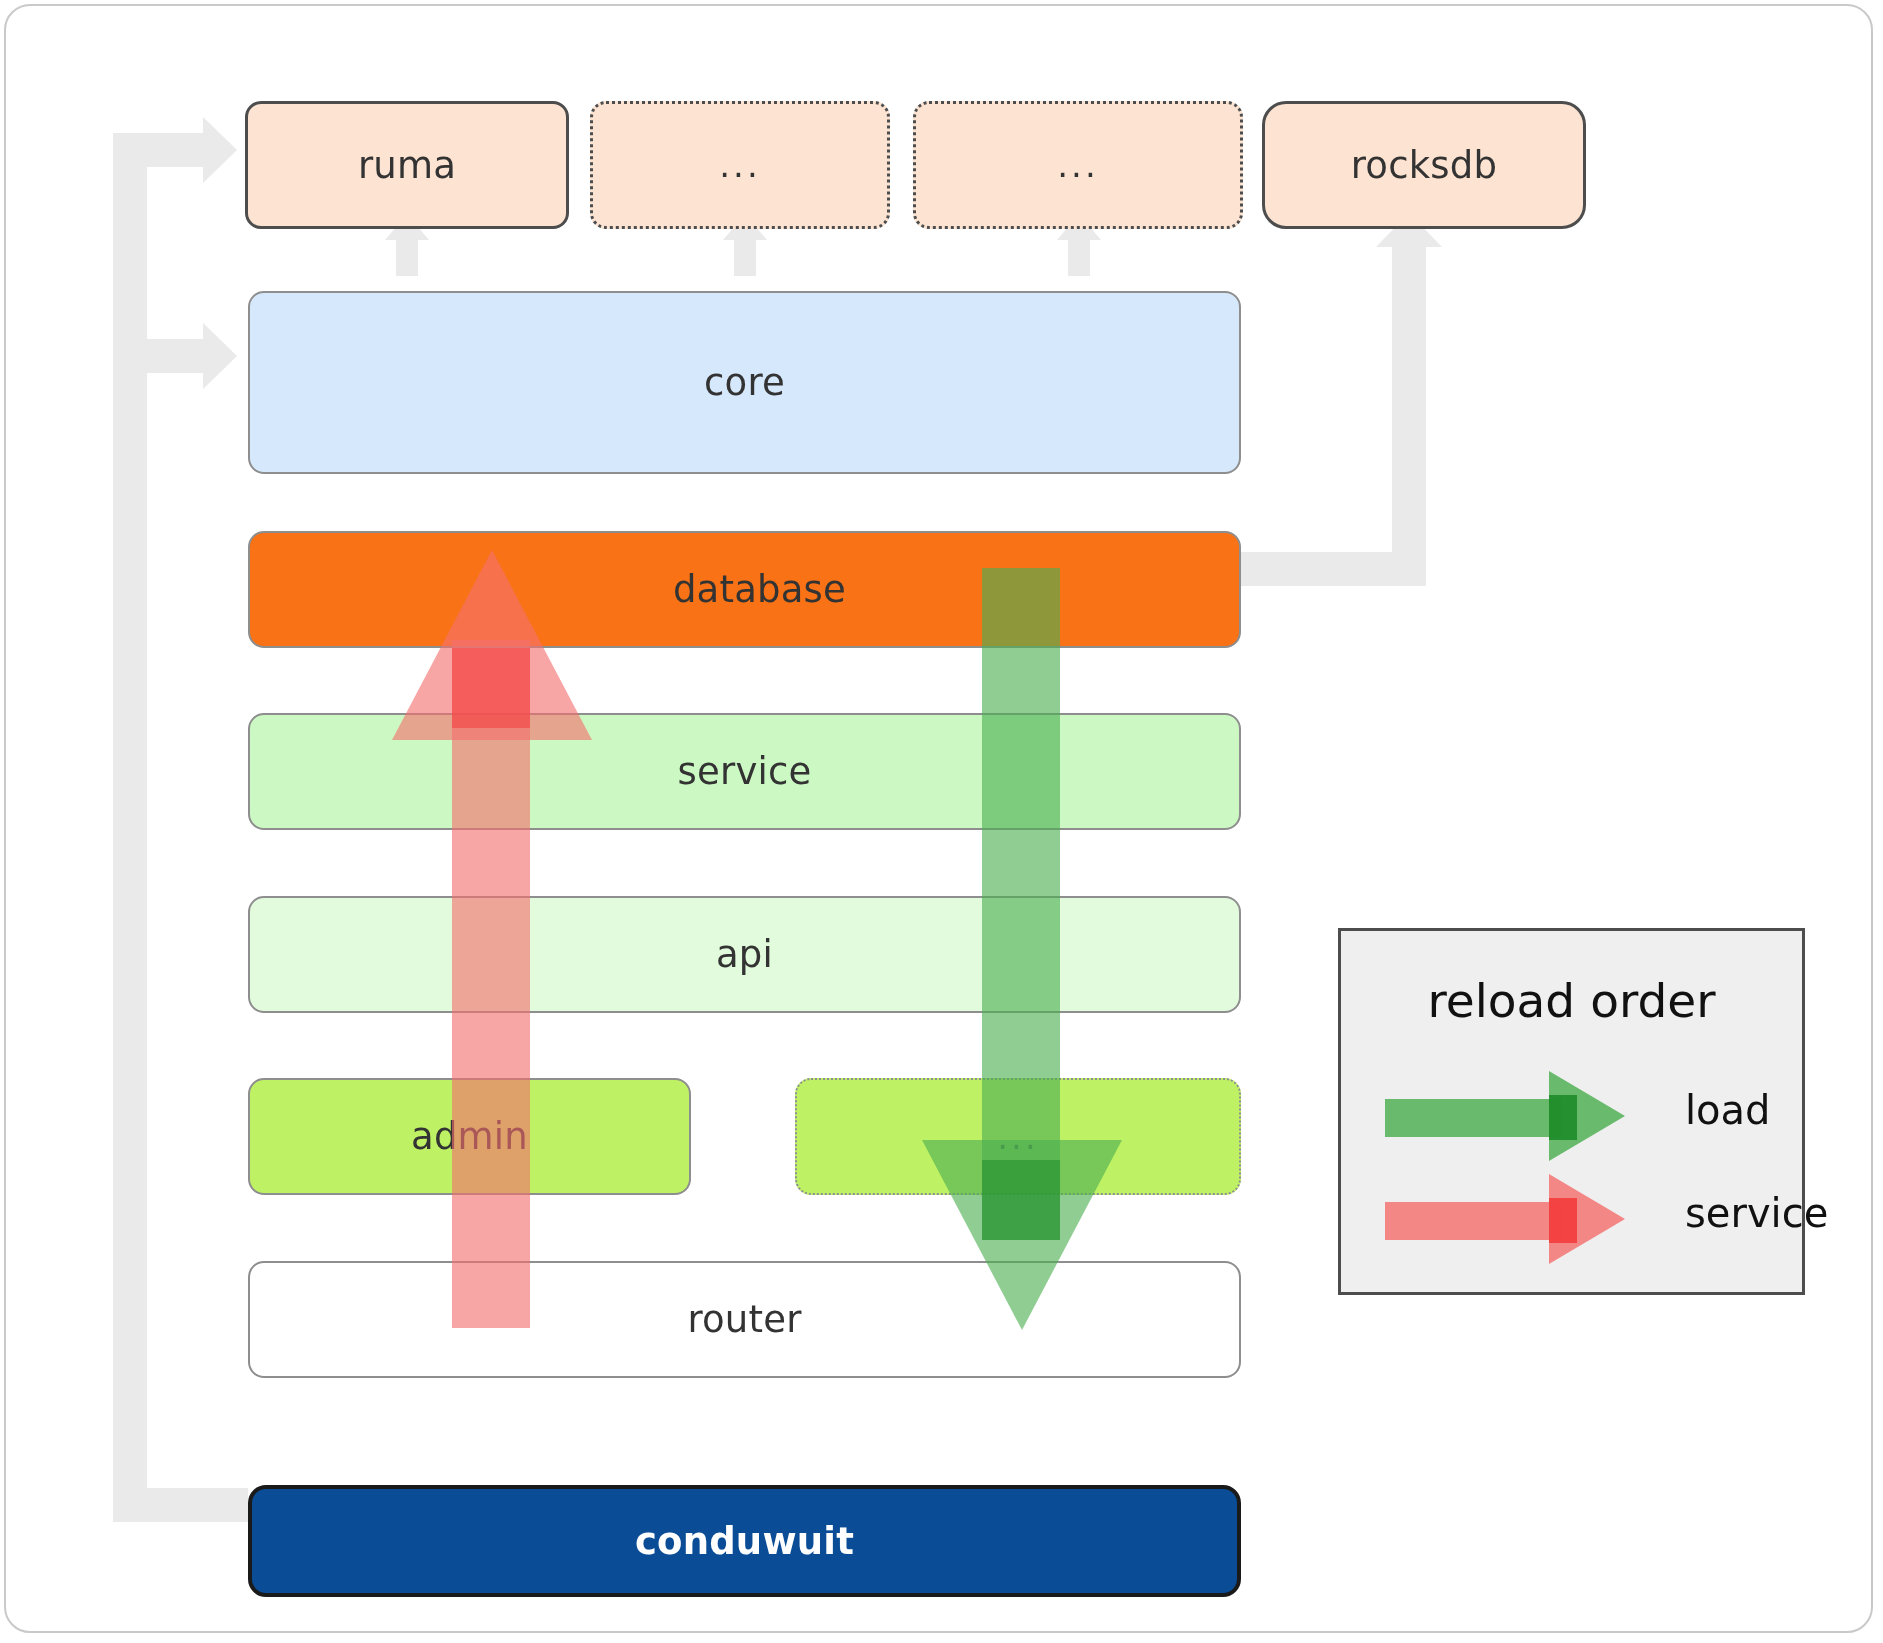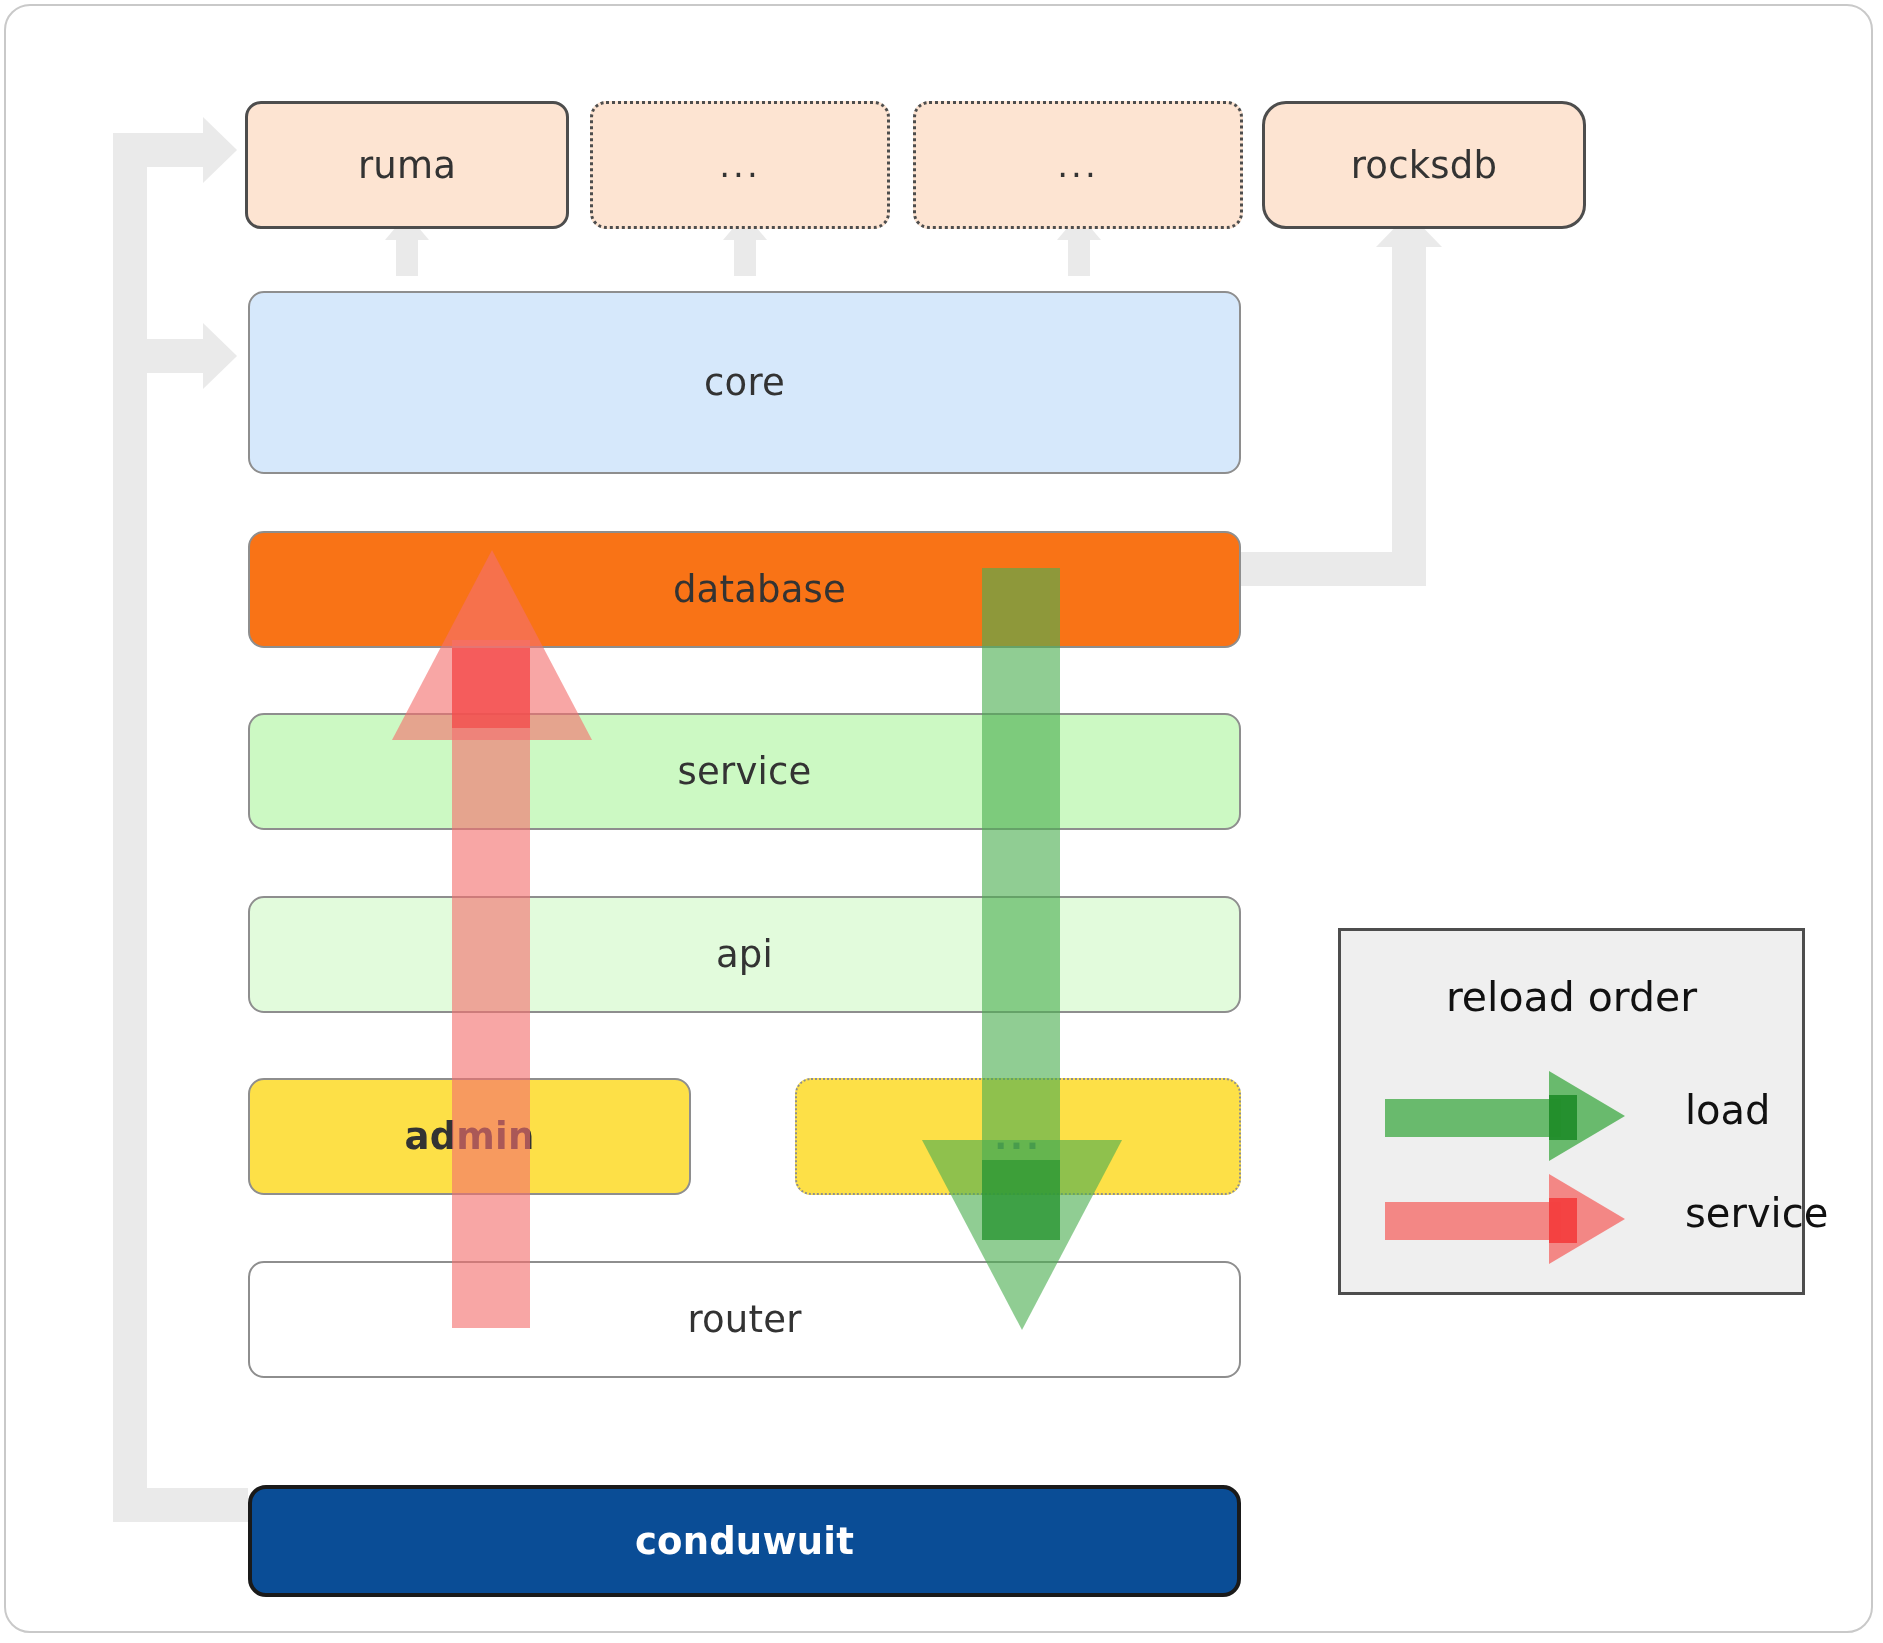--- a/index.html
+++ b/index.html
@@ -40,21 +40,21 @@
   }
   .node.dots{ font-size:34px; letter-spacing:3px; }
 
   .orange{ background:#fde4d2; border:3px solid #4d4d4d; }
   .orange.dotted{ border:3px dotted #4d4d4d; }
 
   .blue{ background:#d6e8fb; border:2px solid #8e8e8e; }
   .green-1{ background:#f97316; border:2px solid #8e8e8e;padding-left:30px; }
   .green-2{ background:#ccf9c3; border:2px solid #8e8e8e; }
   .green-3{ background:#e2fbdc; border:2px solid #8e8e8e; }
-  .green-4{ background:#fde047; border:2px solid #8e8e8e;font-weight:bold; }
+  .green-4{ background:#bef264; border:2px solid #8e8e8e; }
   .green-4.dotted{ border:2px dotted #8e8e8e; }
   .white{ background:#ffffff; border:2px solid #8e8e8e; }
 
   .navy{
     background:#0a4d96; border:4px solid #1a1a1a;
     color:#ffffff; font-weight:700; border-radius:18px;
   }
 
   
   .grey{ position:absolute; background:#eaeaea; z-index:1; }
@@ -85,21 +85,21 @@
     position:absolute;
     left:1338px; top:928px;
     width:467px; height:367px;
     background:#efefef;
     border:3px solid #4d4d4d;
     box-sizing:border-box;
     z-index:8;
   }
   #legend .ltitle{
     position:absolute; left:0; right:0; top:42px;
-    text-align:center; font-size:41px; color:#111111;
+    text-align:center; font-size:47px; color:#111111;
   }
   .lrow{ position:absolute; left:44px; height:90px; }
   .lrow .lshaft{ position:absolute; left:0; top:28px; width:176px; height:38px; }
   .lrow .lhead{
     position:absolute; left:164px; top:0; width:0; height:0;
     border-top:45px solid transparent;
     border-bottom:45px solid transparent;
   }
   .lrow .lnotch{ position:absolute; left:164px; top:24px; width:28px; height:45px; }
   .lrow .llabel{

